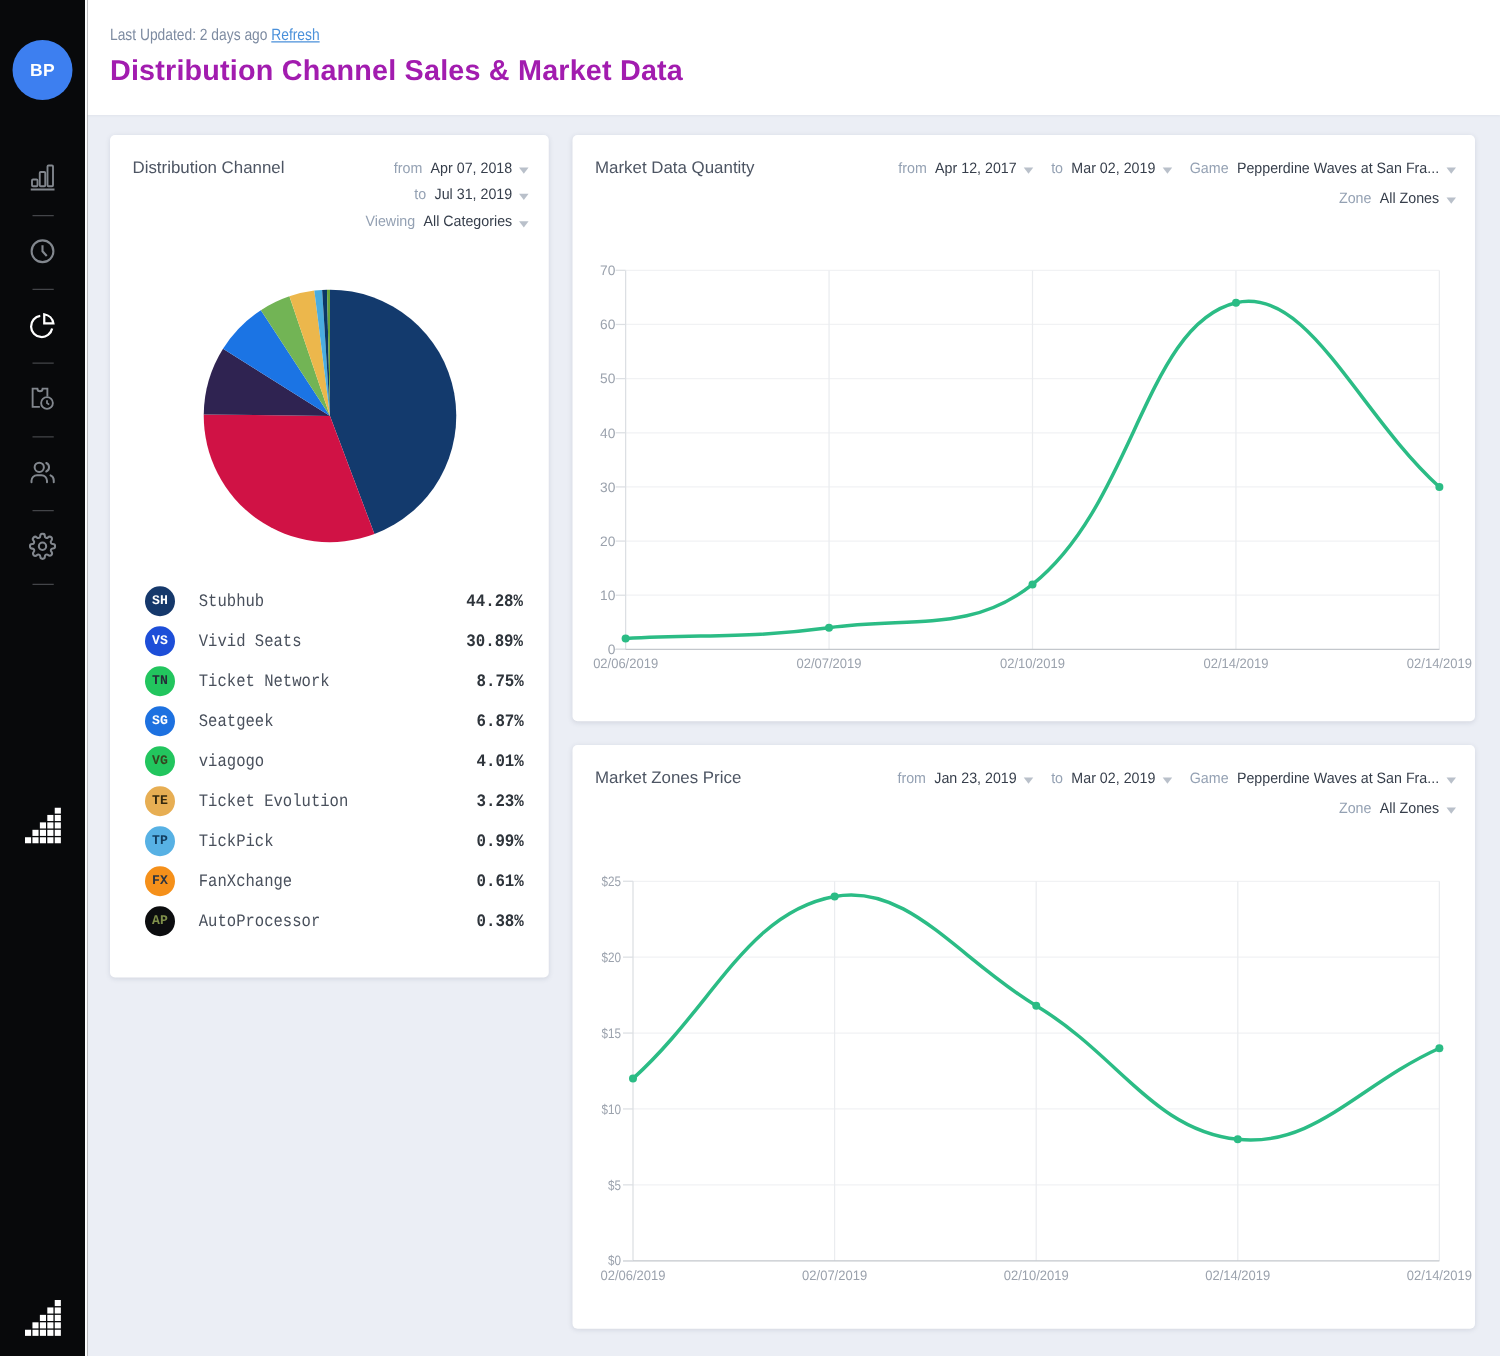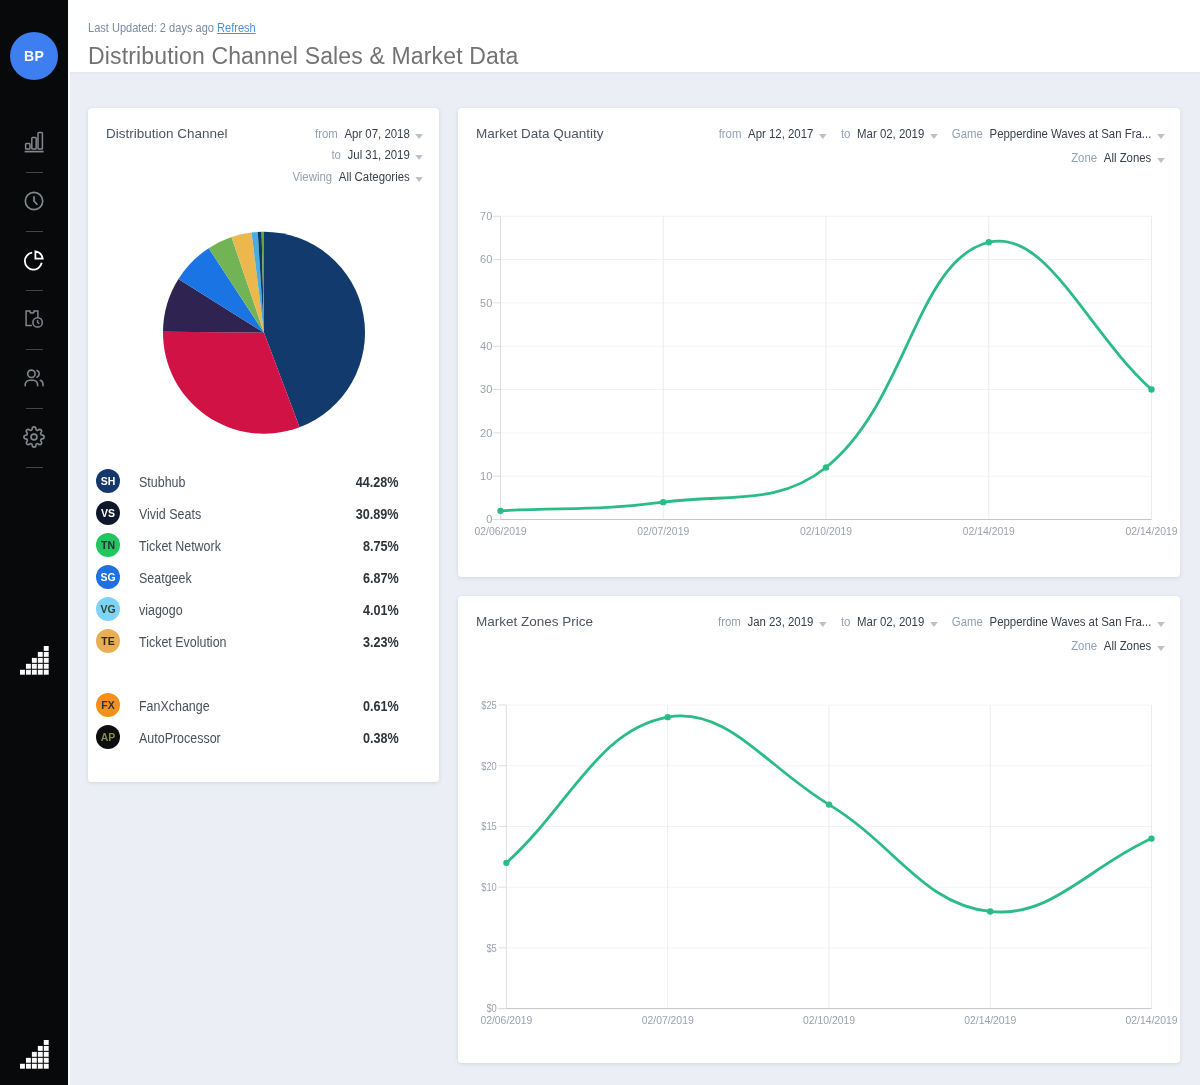--- a/index.html
+++ b/index.html
@@ -1,34 +1,34 @@
 <!DOCTYPE html>
 <html><head>
 <meta charset="utf-8">
 <style>
 * { margin:0; padding:0; box-sizing:border-box; }
 html,body { width:1200px; height:1085px; font-family:"Liberation Sans", sans-serif; background:#ebeef5; overflow:hidden; }
 #root { position:relative; width:1200px; height:1085px; }
 .sidebar { position:absolute; left:0; top:0; width:70px; height:1085px; background:#08090b; border-right:2px solid #fbfcfd;padding-left:12px; }
 .avatar { position:absolute; left:10px; top:32px; width:48px; height:48px; border-radius:50%; background:#3d7ff0; color:#fff; font-size:14px; font-weight:bold; display:flex; align-items:center; justify-content:center; letter-spacing:.3px; }
 .sdiv { position:absolute; left:26px; width:16.5px; height:1px; background:#434549; }
-.header { position:absolute; left:68px; top:0; width:1132px; height:72px; background:#fff; box-shadow:0 1px 2px rgba(40,50,70,.05); }
+.header { position:absolute; left:68px; top:0; width:1132px; height:92px; background:#fff; box-shadow:0 1px 2px rgba(40,50,70,.05); }
 .lastupd { position:absolute; left:20px; top:20px; font-size:13px; color:#7d8ba1; transform:scaleX(.85); transform-origin:0 50%; white-space:nowrap; }
 .lastupd a { color:#4a90da; text-decoration:underline; }
-.header h1 { position:absolute; left:20px; top:42.5px; font-size:23px; font-weight:400; color:#737373; letter-spacing:.15px; white-space:nowrap; }
+.header h1 { position:absolute; left:20px; top:42.5px; font-size:23px; font-weight:700; color:#a21caf; letter-spacing:.15px; white-space:nowrap; }
 .card { position:absolute; background:#fff; border-radius:4px; box-shadow:0 1px 4px rgba(55,65,90,.13); }
 #card-pie { left:88px; top:108px; width:351px; height:674px; }
 #card-q { left:458px; top:108px; width:722px; height:469px; }
 #card-p { left:458px; top:596px; width:722px; height:467px; }
 .ctitle { position:absolute; font-size:13.5px; color:#4d5563; text-underline-offset:2px; white-space:nowrap; }
 .sel { position:absolute; text-align:right; font-size:12px; color:#363e4b; white-space:nowrap; transform:scaleX(.95); transform-origin:100% 50%; }
 .sel .lab { color:#94a1b3; font-size:12px; margin-right:7px; }
 .sel .ml { margin-left:15px; }
 .caret { display:inline-block; width:0; height:0; border-left:4.5px solid transparent; border-right:4.5px solid transparent; border-top:5px solid #b9c0ca; margin-left:6px; vertical-align:-1px; }
-.lrow { position:absolute; left:96px; width:302.6px; height:26px; }
+.lrow { position:absolute; left:116px; width:302.6px; height:26px;font-family:Liberation Mono, monospace; }
 .badge { position:absolute; left:0; top:0; width:24px; height:24px; border-radius:50%; font-size:10.5px; font-weight:bold; text-align:center; line-height:24px; }
 .lname { position:absolute; left:42.6px; top:5.2px; font-size:14px; color:#49505c; transform:scaleX(.89); transform-origin:0 0; white-space:nowrap; }
 .lpct { position:absolute; right:0; top:5.2px; font-size:14px; font-weight:bold; color:#2e343b; transform:scaleX(.9); transform-origin:100% 0; }
 </style>
 </head>
 <body>
 <div id="root">
   <div class="header">
     <div class="lastupd">Last Updated: 2 days ago <a>Refresh</a></div>
     <h1>Distribution Channel Sales &amp; Market Data</h1>
@@ -137,43 +137,48 @@
       <circle cx="829.0" cy="804.58" r="3.2" fill="#2bbc85"></circle>
       <circle cx="990.2" cy="911.45" r="3.2" fill="#2bbc85"></circle>
       <circle cx="1151.5" cy="838.58" r="3.2" fill="#2bbc85"></circle>
     </svg>
   <div class="lrow" style="top:468.7px">
       <span class="badge" style="background:#15386b;color:#ffffff">SH</span>
       <span class="lname">Stubhub</span>
       <span class="lpct">44.28%</span>
     </div>
     <div class="lrow" style="top:500.7px">
-      <span class="badge" style="background:#0f172a;color:#ffffff">VS</span>
+      <span class="badge" style="background:#1d4ed8;color:#ffffff">VS</span>
       <span class="lname">Vivid Seats</span>
       <span class="lpct">30.89%</span>
     </div>
     <div class="lrow" style="top:532.7px">
       <span class="badge" style="background:#22c55e;color:#252c38">TN</span>
       <span class="lname">Ticket Network</span>
       <span class="lpct">8.75%</span>
     </div>
     <div class="lrow" style="top:564.7px">
       <span class="badge" style="background:#1d71e0;color:#ffffff">SG</span>
       <span class="lname">Seatgeek</span>
       <span class="lpct">6.87%</span>
     </div>
     <div class="lrow" style="top:596.7px">
-      <span class="badge" style="background:#7dd3fc;color:#35451f">VG</span>
+      <span class="badge" style="background:#22c55e;color:#35451f">VG</span>
       <span class="lname">viagogo</span>
       <span class="lpct">4.01%</span>
     </div>
     <div class="lrow" style="top:628.7px">
       <span class="badge" style="background:#e7ae53;color:#33280e">TE</span>
       <span class="lname">Ticket Evolution</span>
       <span class="lpct">3.23%</span>
+    </div>
+    <div class="lrow" style="top:660.7px">
+      <span class="badge" style="background:#57b1e4;color:#123c5e">TP</span>
+      <span class="lname">TickPick</span>
+      <span class="lpct">0.99%</span>
     </div>
     <div class="lrow" style="top:692.7px">
       <span class="badge" style="background:#f5901a;color:#2b3442">FX</span>
       <span class="lname">FanXchange</span>
       <span class="lpct">0.61%</span>
     </div>
     <div class="lrow" style="top:724.7px">
       <span class="badge" style="background:#0c0d0f;color:#7f8f4a">AP</span>
       <span class="lname">AutoProcessor</span>
       <span class="lpct">0.38%</span>

